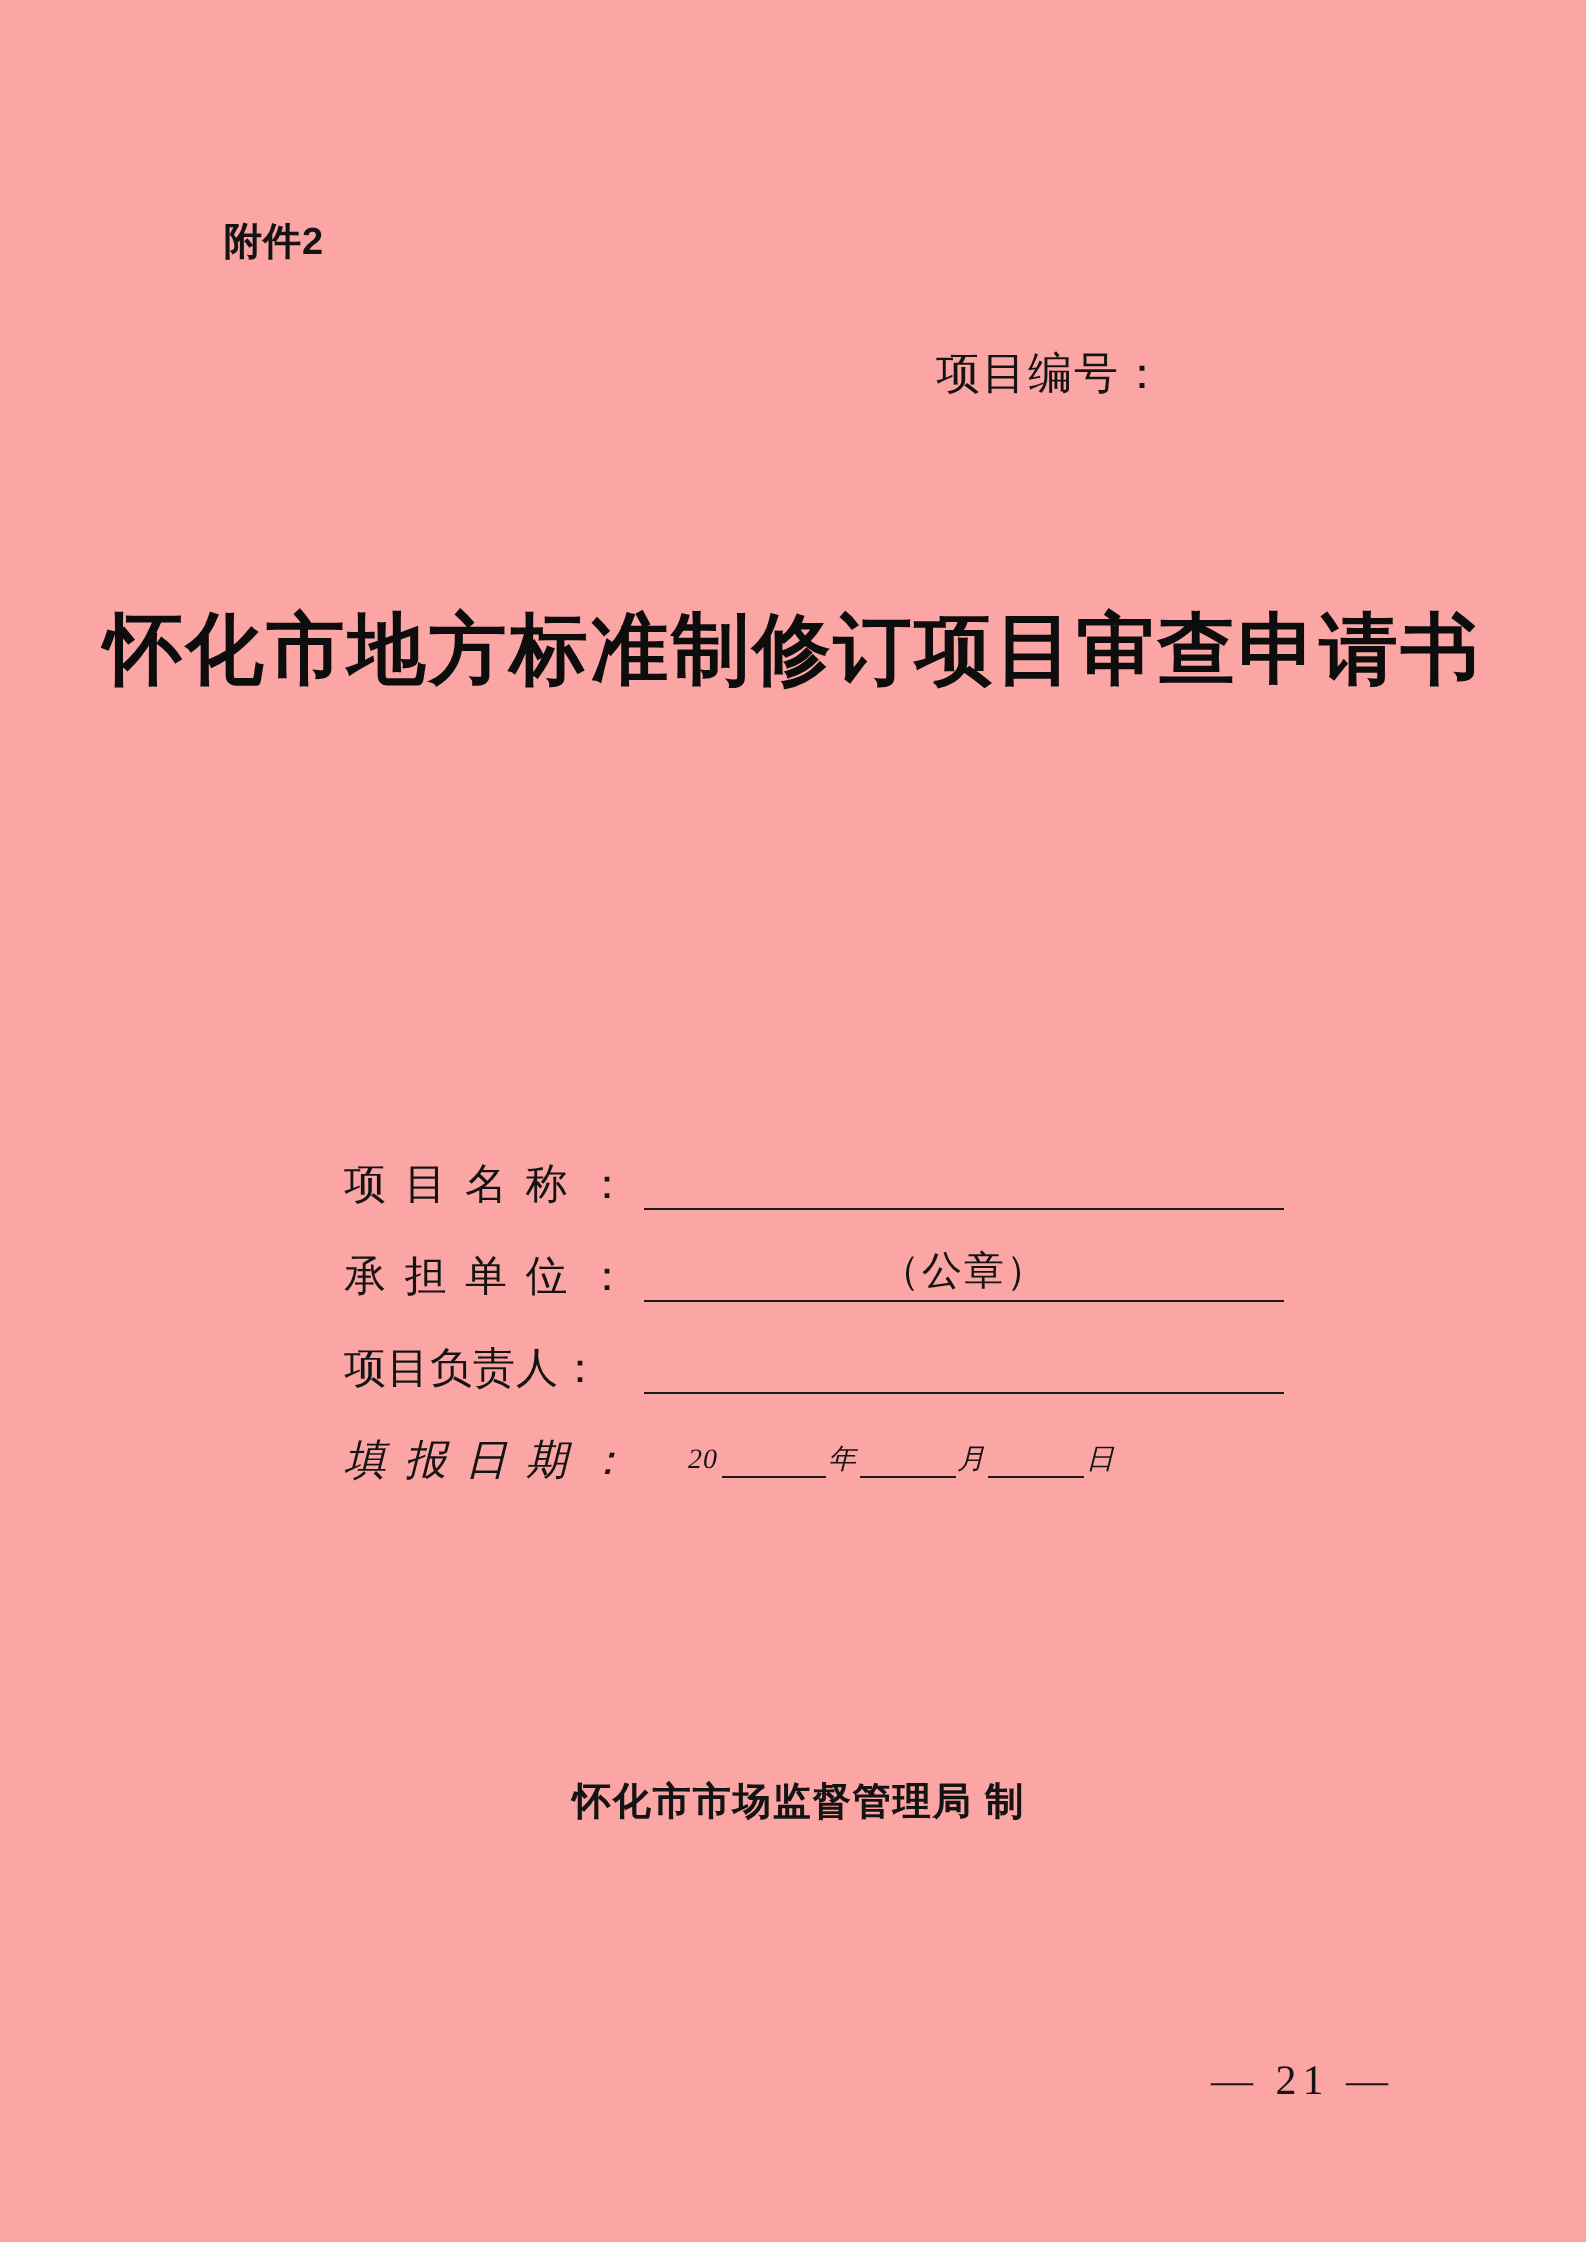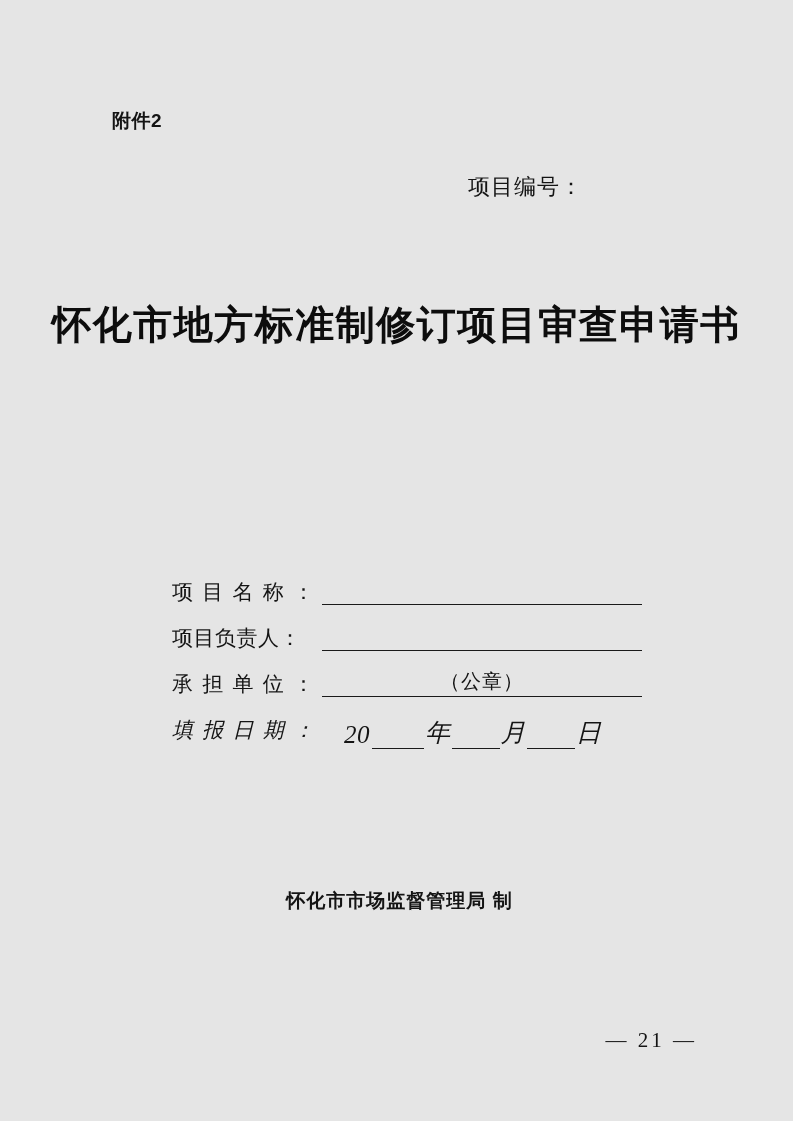--- a/index.html
+++ b/index.html
@@ -11,21 +11,21 @@
     width: 793px;
     height: 1121px;
     position: relative;
     font-family: "Liberation Serif", "DejaVu Serif", serif;
     color: #1a1a1a;
     overflow: hidden;
   }
   .page {
     position: absolute;
     inset: 0;
-    background: #e5e5e5;
+    background: #fca5a5;
   }
 
   
   .attachment-label {
     position: absolute;
     left: 112px;
     top: 108px;
     font-family: "Liberation Sans", "DejaVu Sans", sans-serif;
     font-weight: bold;
     font-size: 19px;
@@ -103,21 +103,21 @@
     align-items: flex-start;
     height: 46px;
     font-size: 21px;
     color: #141414;
     font-style: italic;
   }
   .date-fields {
     display: flex;
     align-items: flex-end;
     padding-left: 22px;
-    font-size: 25px;
+    font-size: 14px;
     letter-spacing: 0.5px;
   }
   .date-prefix {
     padding-right: 2px;
     font-family: "Liberation Serif", "DejaVu Serif", serif;
   }
   .blank {
     display: inline-block;
     width: 52px;
     border-bottom: 1.3px solid #1a1a1a;
@@ -169,29 +169,29 @@
   <div class="doc-title">怀化市地方标准制修订项目审查申请书</div>
 
   <div class="form-block">
 
     <div class="form-row">
       <span class="form-label">项 目 名 称 ：</span>
       <span class="form-line"></span>
     </div>
 
     <div class="form-row">
-      <span class="form-label tight">项目负责人：</span>
-      <span class="form-line"></span>
-    </div>
-
-    <div class="form-row">
       <span class="form-label">承 担 单 位 ：</span>
       <span class="form-line">
         <span class="seal-text">（公章）</span>
       </span>
+    </div>
+
+    <div class="form-row">
+      <span class="form-label tight">项目负责人：</span>
+      <span class="form-line"></span>
     </div>
 
     <div class="date-row">
       <span class="form-label">填 报 日 期 ：</span>
       <span class="date-fields">
         <span class="date-prefix">20</span>
         <span class="blank"></span>
         <span class="unit">年</span>
         <span class="blank small"></span>
         <span class="unit">月</span>

